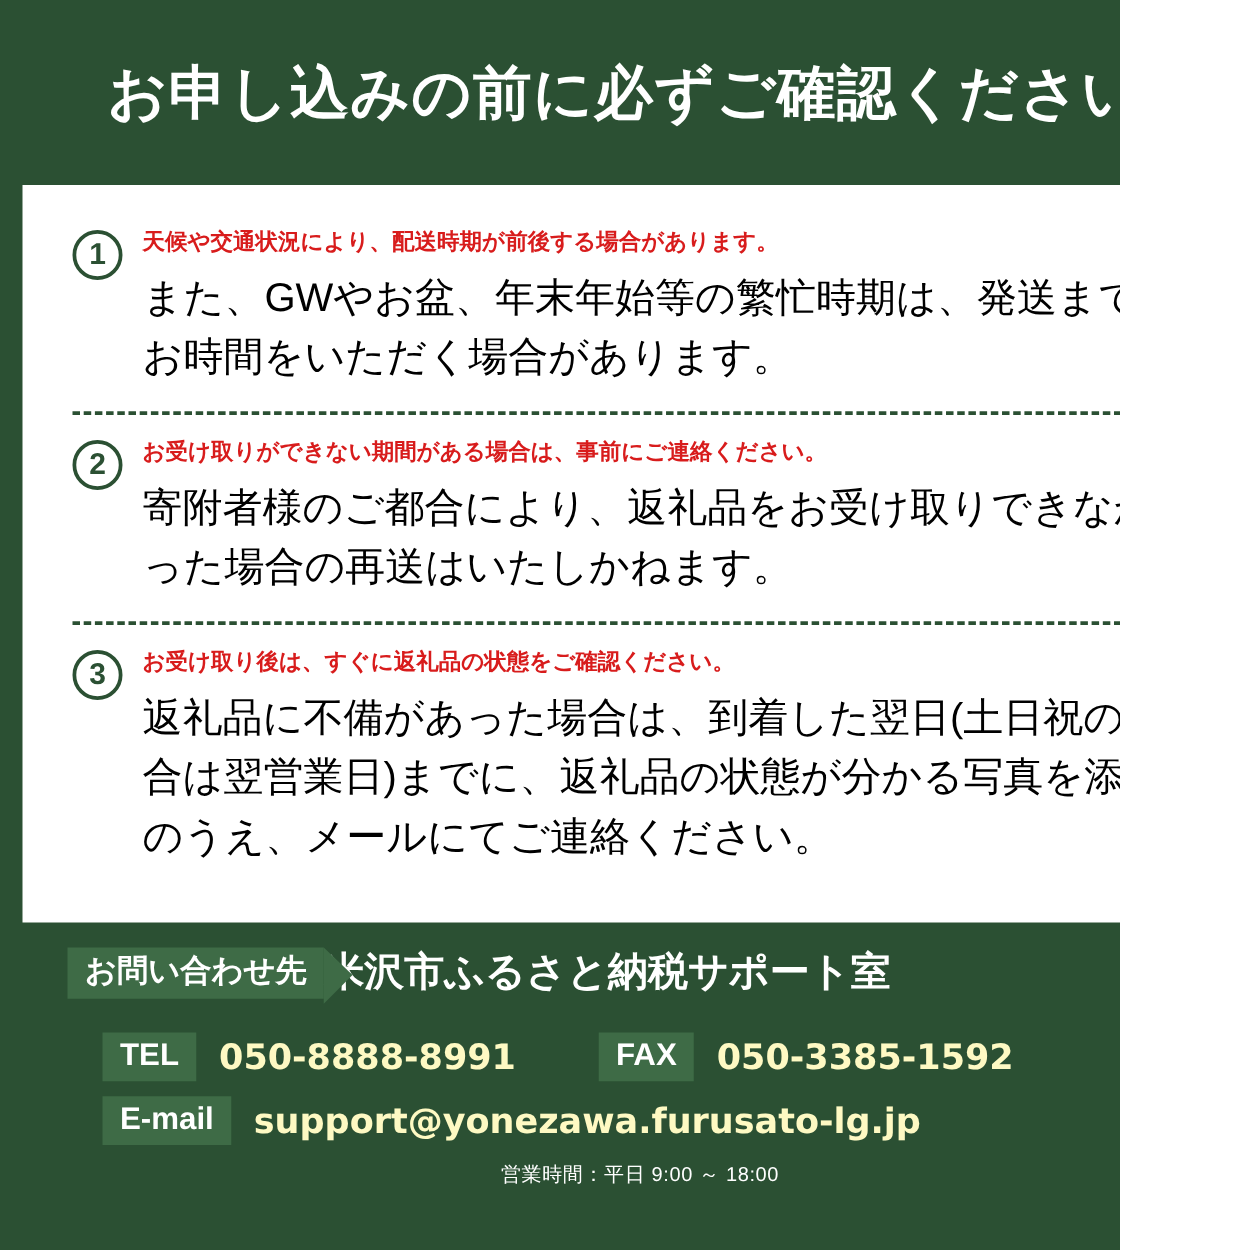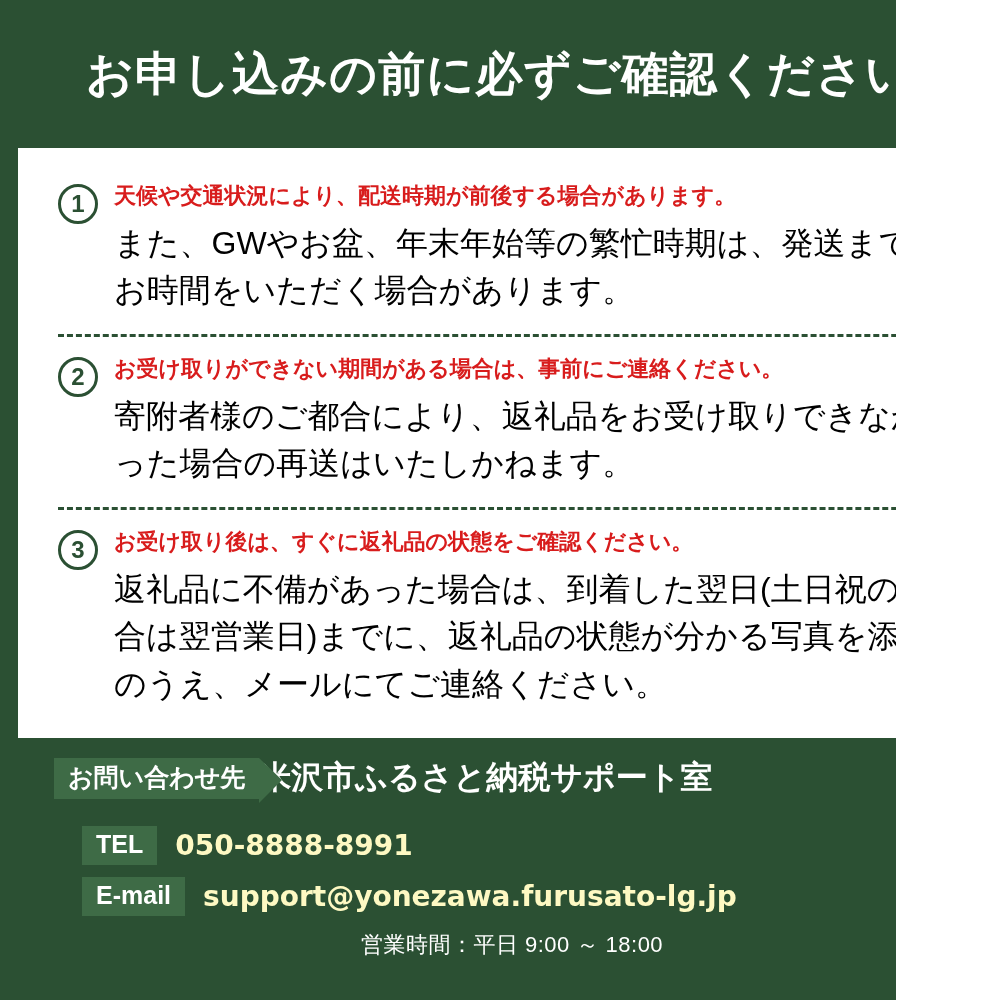--- a/index.html
+++ b/index.html
@@ -65,21 +65,21 @@
     justify-content: center;
     margin-right: 16px;
     margin-top: 2px;
     box-sizing: border-box;
   }
   .item-body {
     flex: 1 1 auto;
   }
   .item-head {
     color: #d81c1c;
-    font-size: 22px;
+    font-size: 18px;
     font-weight: bold;
     line-height: 1.25;
     margin-bottom: 10px;
     white-space: nowrap;
   }
   .item-text {
     color: #000000;
     font-size: 32px;
     line-height: 1.48;
   }
@@ -160,21 +160,21 @@
     white-space: nowrap;
     font-family: "DejaVu Sans", sans-serif;
   }
   .fax-group {
     margin-left: 66px;
     display: flex;
     align-items: center;
   }
   .hours {
     text-align: center;
-    font-size: 22px;
+    font-size: 16px;
     color: #ffffff;
     margin-top: 14px;
     letter-spacing: 0.5px;
   }
 </style>
 </head>
 <body>
 
 <div class="page">
 
@@ -219,20 +219,24 @@
     <div class="contact-row">
       <div class="contact-tag">お問い合わせ先</div>
       <div class="contact-office">米沢市ふるさと納税サポート室</div>
     </div>
 
     <div class="lines">
 
       <div class="line">
         <div class="label-chip">TEL</div>
         <div class="value">050-8888-8991</div>
+        <div class="fax-group">
+          <div class="label-chip">FAX</div>
+          <div class="value">050-3385-1592</div>
+        </div>
       </div>
 
       <div class="line">
         <div class="label-chip">E-mail</div>
         <div class="value">support@yonezawa.furusato-lg.jp</div>
       </div>
 
       <div class="hours">営業時間：平日 9:00 ～ 18:00</div>
     </div>
 

